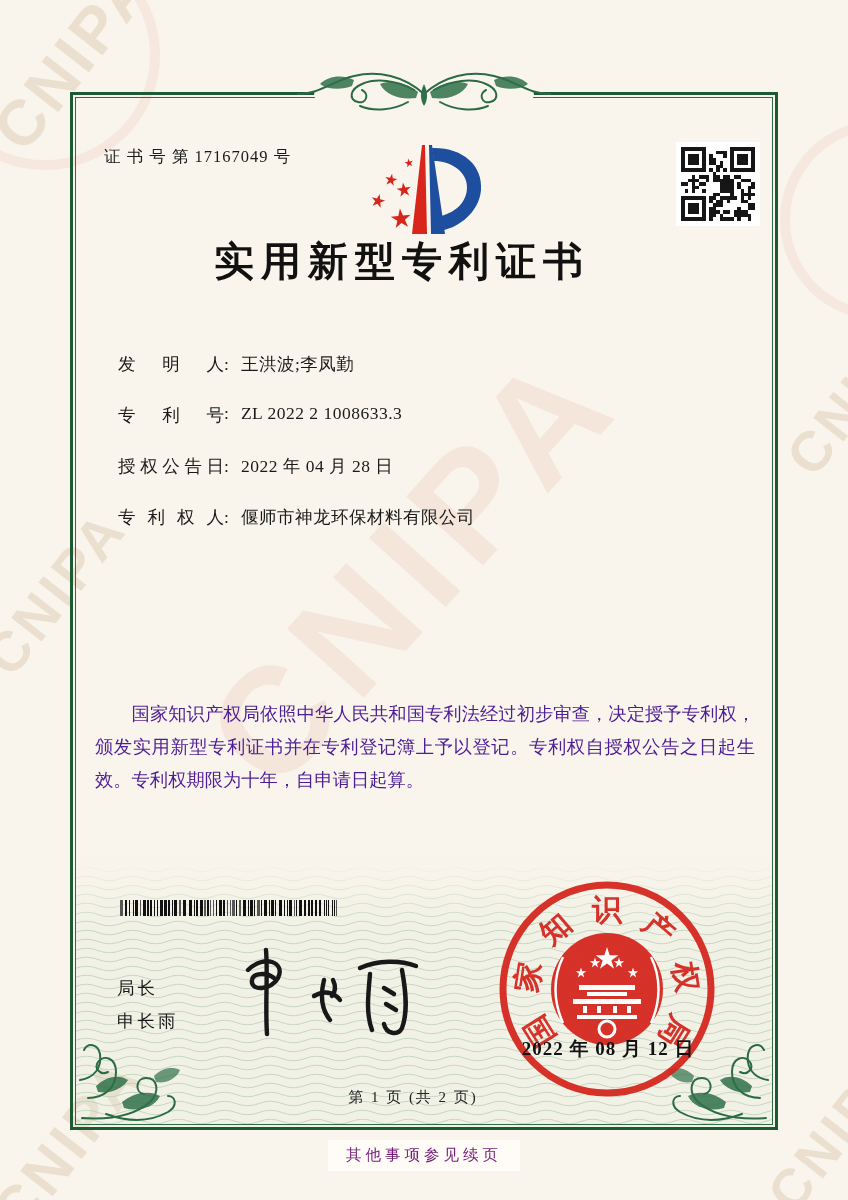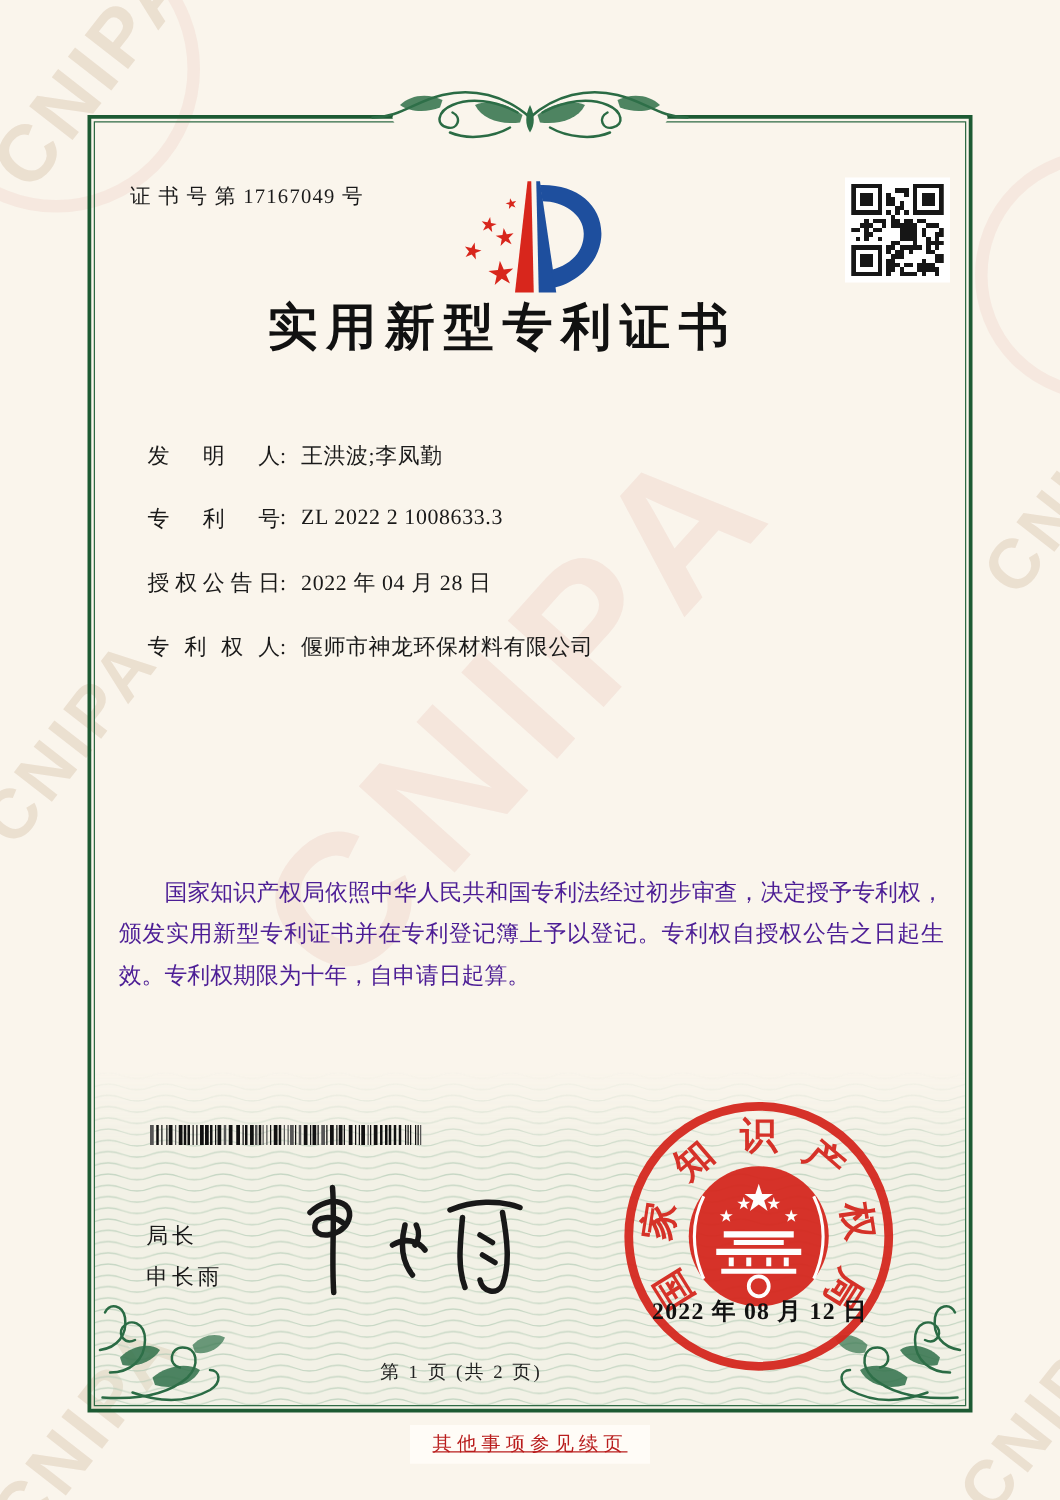--- a/index.html
+++ b/index.html
@@ -74,25 +74,25 @@
   
   .officer{left:117px;top:972px;z-index:3;font-size:17.5px;letter-spacing:3px;line-height:33px;}
   .sig{left:238px;top:940px;z-index:4;}
   
   .seal{left:492px;top:874px;width:230px;height:230px;z-index:4;opacity:.95;}
   .seal-date{
     left:495px;top:1036px;width:226px;text-align:center;z-index:5;
     font-size:19px;font-weight:bold;letter-spacing:1px;color:#111;
   }
   
-  .page-indicator{left:0;top:1088px;width:738px;text-align:center;z-index:3;font-size:15px;letter-spacing:2px;color:#222;}
+  .page-indicator{left:0;top:1088px;width:738px;text-align:center;z-index:3;font-size:15px;letter-spacing:2px;color:#222;padding-left:44px;}
   .footer-note{
     left:424px;top:1140px;transform:translateX(-50%);z-index:3;
     background:rgba(255,253,248,.9);padding:5px 18px;
-    font-size:15.5px;letter-spacing:4px;color:#b91c1c;text-decoration:underline;
+    font-size:15.5px;letter-spacing:4px;color:#701a75;
   }
   .flourish{z-index:2;pointer-events:none;}
 </style>
 </head>
 <body>
 
 <svg width="0" height="0" style="position:absolute">
   <defs>
     <path id="star" d="M0,-1 L0.2245,-0.309 0.9511,-0.309 0.3633,0.118 0.5878,0.809 0,0.382 -0.5878,0.809 -0.3633,0.118 -0.9511,-0.309 -0.2245,-0.309 Z"></path>
     <g id="cornerFlourish" fill="none" stroke="#2a6b44" stroke-width="2" stroke-linecap="round">

